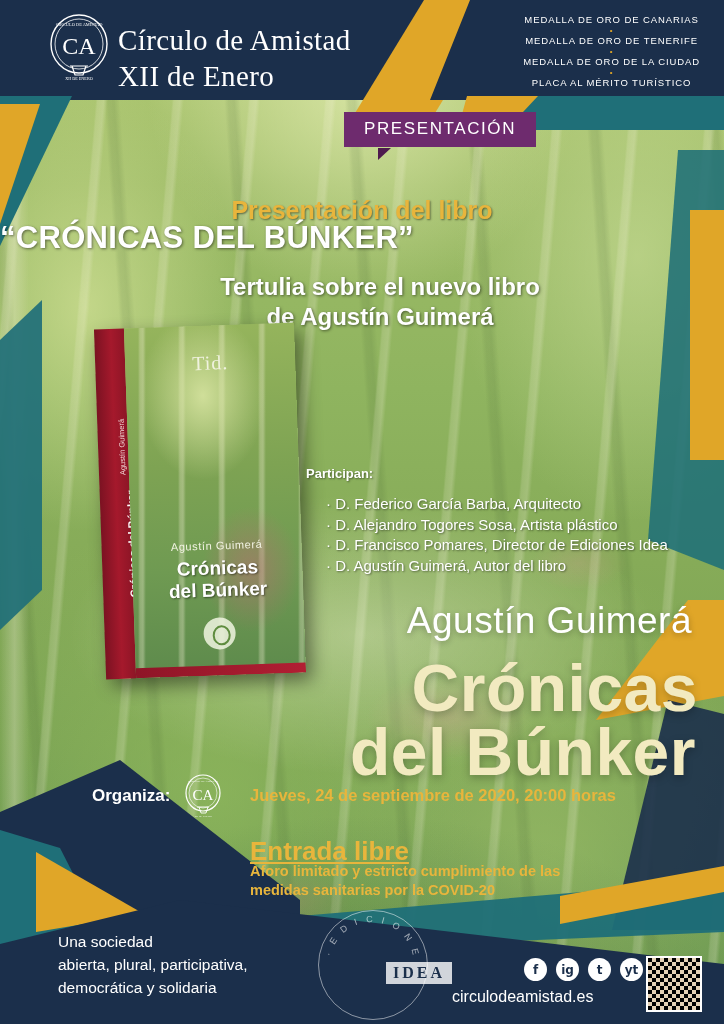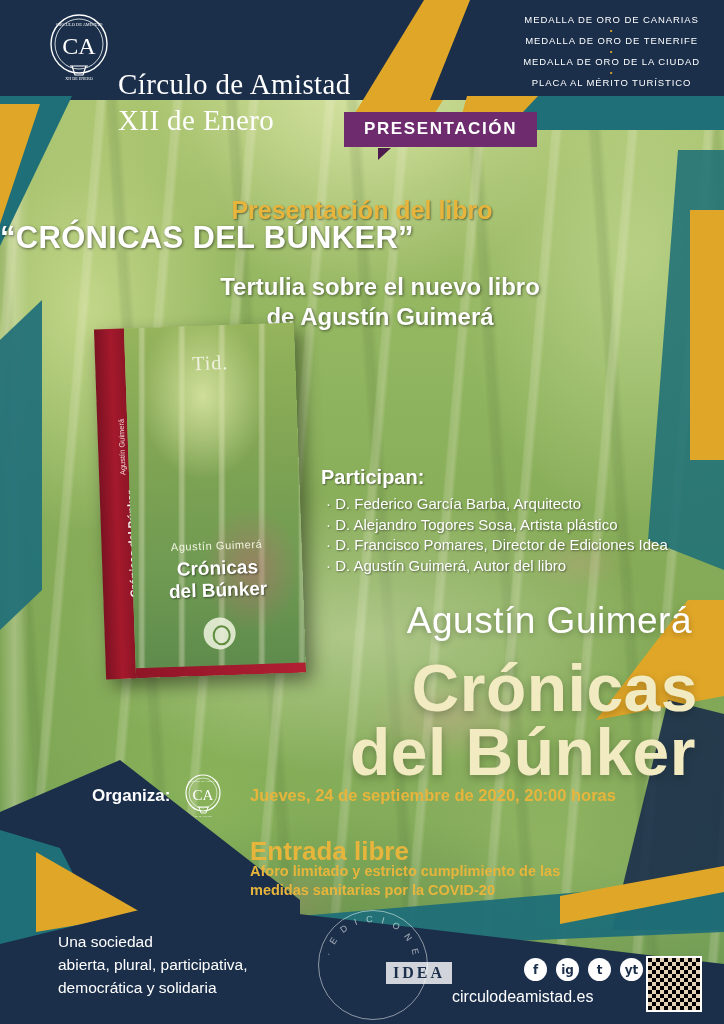--- a/index.html
+++ b/index.html
@@ -164,39 +164,38 @@
   .crest {
     position: absolute; left: 48px; top: 14px; width: 62px; height: 68px;
   }
   .club-title {
     position: absolute; left: 118px; top: 22px;
     color: #ffffff;
     font-family: "Liberation Serif", serif;
     font-size: 29px;
     line-height: 36px;
     letter-spacing: .4px;
-    margin-top: 44px;
   }
   .medals {
     position: absolute; right: 24px; top: 14px;
     text-align: center;
     color: #ffffff;
     font-size: 9.5px;
     letter-spacing: .9px;
     line-height: 12px;
   }
   .medals .dot { display: block; color: #e0a628; font-size: 8px; line-height: 9px; }
 
   
   .ribbon {
     position: absolute; left: 344px; top: 112px;
     background: #6e2b6e;
     color: #fff;
     font-size: 17px;
-    font-weight: bold;
+    font-weight: normal;
     letter-spacing: 1.6px;
     padding: 7px 20px 8px 20px;
   }
   .ribbon-tail {
     position: absolute; left: 378px; top: 148px;
     width: 0; height: 0;
     border-left: 13px solid #4e1b4e;
     border-bottom: 12px solid transparent;
   }
 
@@ -223,22 +222,22 @@
     color: #ffffff;
     font-size: 24px;
     font-weight: bold;
     line-height: 30px;
     text-shadow: 1px 1px 3px rgba(0,0,0,.5);
     margin-left: 36px;
   }
 
   
   .part-head {
-    position: absolute; left: 321px; top: 466px;
-    color: #ffffff; font-size: 20px; font-weight: bold;
+    position: absolute; left: 306px; top: 466px;
+    color: #ffffff; font-size: 13px; font-weight: bold;
     text-shadow: 1px 1px 2px rgba(0,0,0,.45);
   }
   .part-list {
     position: absolute; left: 318px; top: 486px;
     color: #ffffff; font-size: 15px; line-height: 20.5px;
     text-shadow: 1px 1px 2px rgba(0,0,0,.45);
   }
   .part-list li { list-style: none; }
   .part-list ul { margin: 8px; padding: 0; }
 
@@ -360,21 +359,21 @@
   .ev-line1 {
     position: absolute; left: 250px; top: 786px;
     color: #e8b53c; font-size: 16.5px; font-weight: bold;
   }
   .ev-line2 {
     position: absolute; left: 250px; top: 808px;
     color: #e8b53c; font-size: 16.5px; font-weight: bold;
   }
   .ev-free {
     position: absolute; left: 250px; top: 836px;
-    color: #e8b53c; font-size: 26px; font-weight: bold;
+    color: #e8b53c; font-size: 26px; font-weight: bold; text-decoration: underline;
   }
   .ev-note {
     position: absolute; left: 250px; top: 862px;
     color: #e8b53c; font-size: 14.5px; font-weight: bold; line-height: 19px;
   }
 
   
   .motto {
     position: absolute; left: 58px; top: 930px;
     color: #ffffff; font-size: 15.5px; line-height: 23px;

